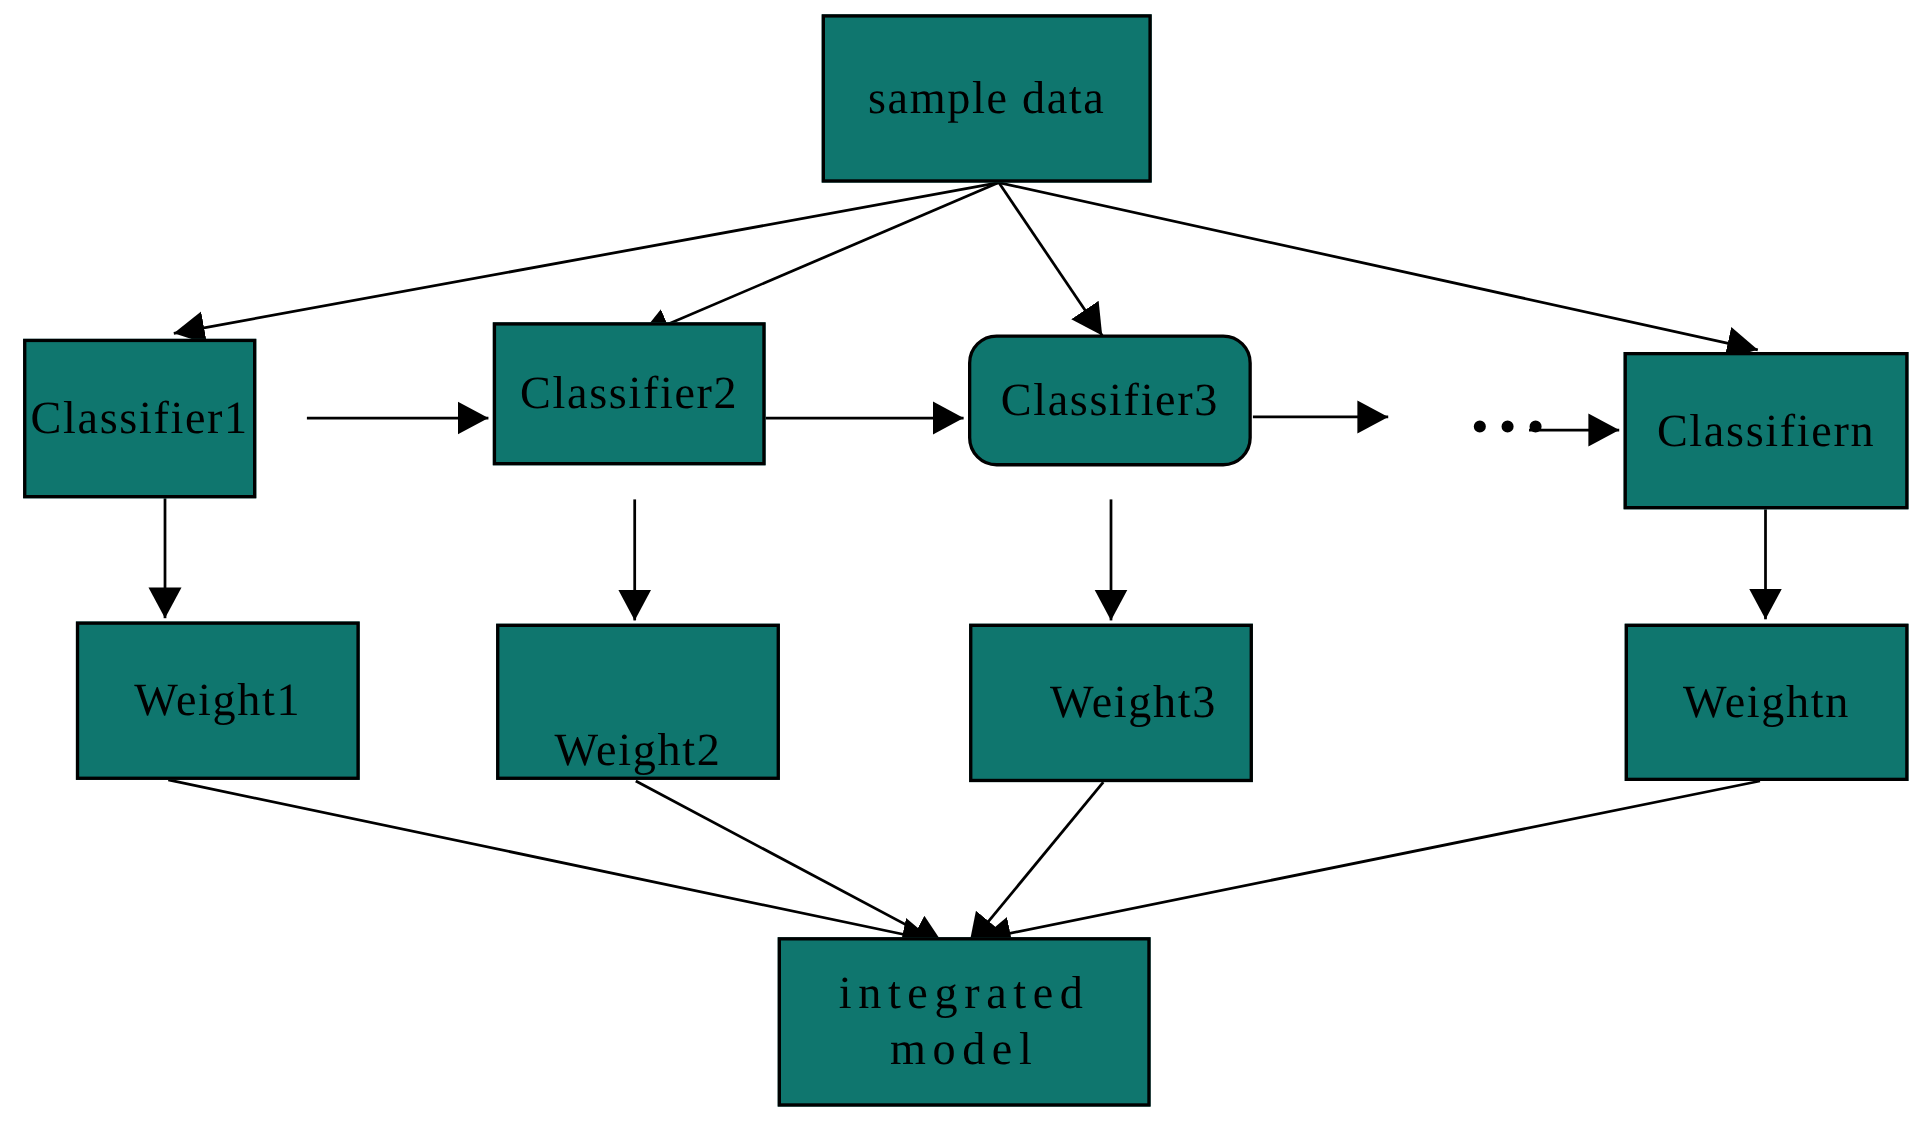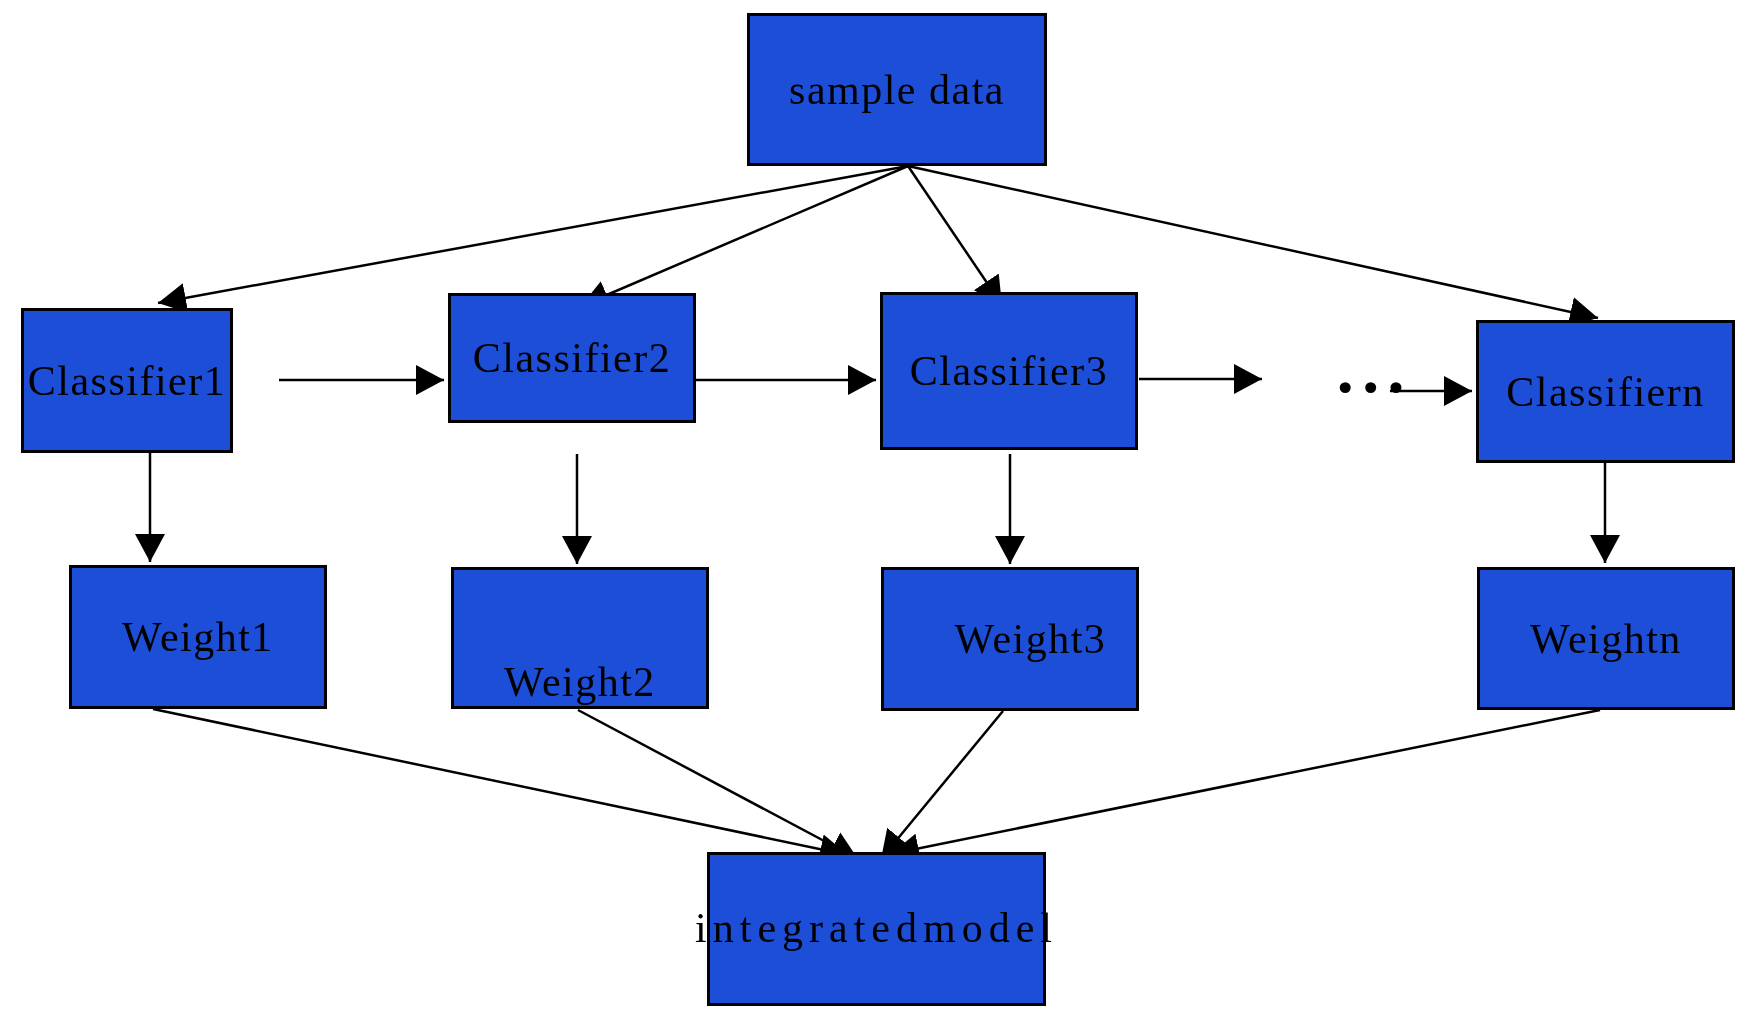--- a/index.html
+++ b/index.html
@@ -4,25 +4,25 @@
 <style>
   html,body{margin:0;padding:0;background:#ffffff;}
   body{width:1754px;height:1021px;overflow:hidden;}
   .stage{
     position:relative;width:1754px;height:1021px;background:#ffffff;
     font-family:"Liberation Serif","DejaVu Serif",serif;color:#000;
   }
   svg.wires{position:absolute;left:0;top:0;width:1754px;height:1021px;}
   .node{
     position:absolute;box-sizing:border-box;
-    border:3px solid #000;background:#1d4ed8;
+    border:3px solid #000;background:#0f766e;
     display:flex;align-items:center;justify-content:center;
     text-align:center;font-size:42px;letter-spacing:1.5px;white-space:nowrap;
   }
-  .node--integrated{letter-spacing:6px;line-height:1.22;font-size:42px;}
+  .node--integrated{flex-direction:column;letter-spacing:6px;line-height:1.22;font-size:42px;}
   .ellipsis{
     position:absolute;left:1334px;top:370px;width:70px;height:40px;
     font-size:38px;line-height:38px;letter-spacing:3px;color:#000;
     font-family:"DejaVu Sans","Liberation Sans",sans-serif;
   }
 </style>
 </head>
 <body>
 
 <div class="stage">
@@ -60,21 +60,21 @@
   </div>
 
   <div class="node" style="left:21px;top:308px;width:212px;height:145px;">
     <span>Classifier1</span>
   </div>
 
   <div class="node" style="left:448px;top:293px;width:248px;height:130px;">
     <span>Classifier2</span>
   </div>
 
-  <div class="node" style="left:880px;top:292px;width:258px;height:158px;">
+  <div class="node" style="left:880px;top:304px;width:258px;height:120px;border-radius:26px;">
     <span>Classifier3</span>
   </div>
 
   <div class="node" style="left:1476px;top:320px;width:259px;height:143px;">
     <span>Classifiern</span>
   </div>
 
   <div class="node" style="left:21px;top:565px;width:258px;height:144px;margin-left:48px;">
     <span>Weight1</span>
   </div>

